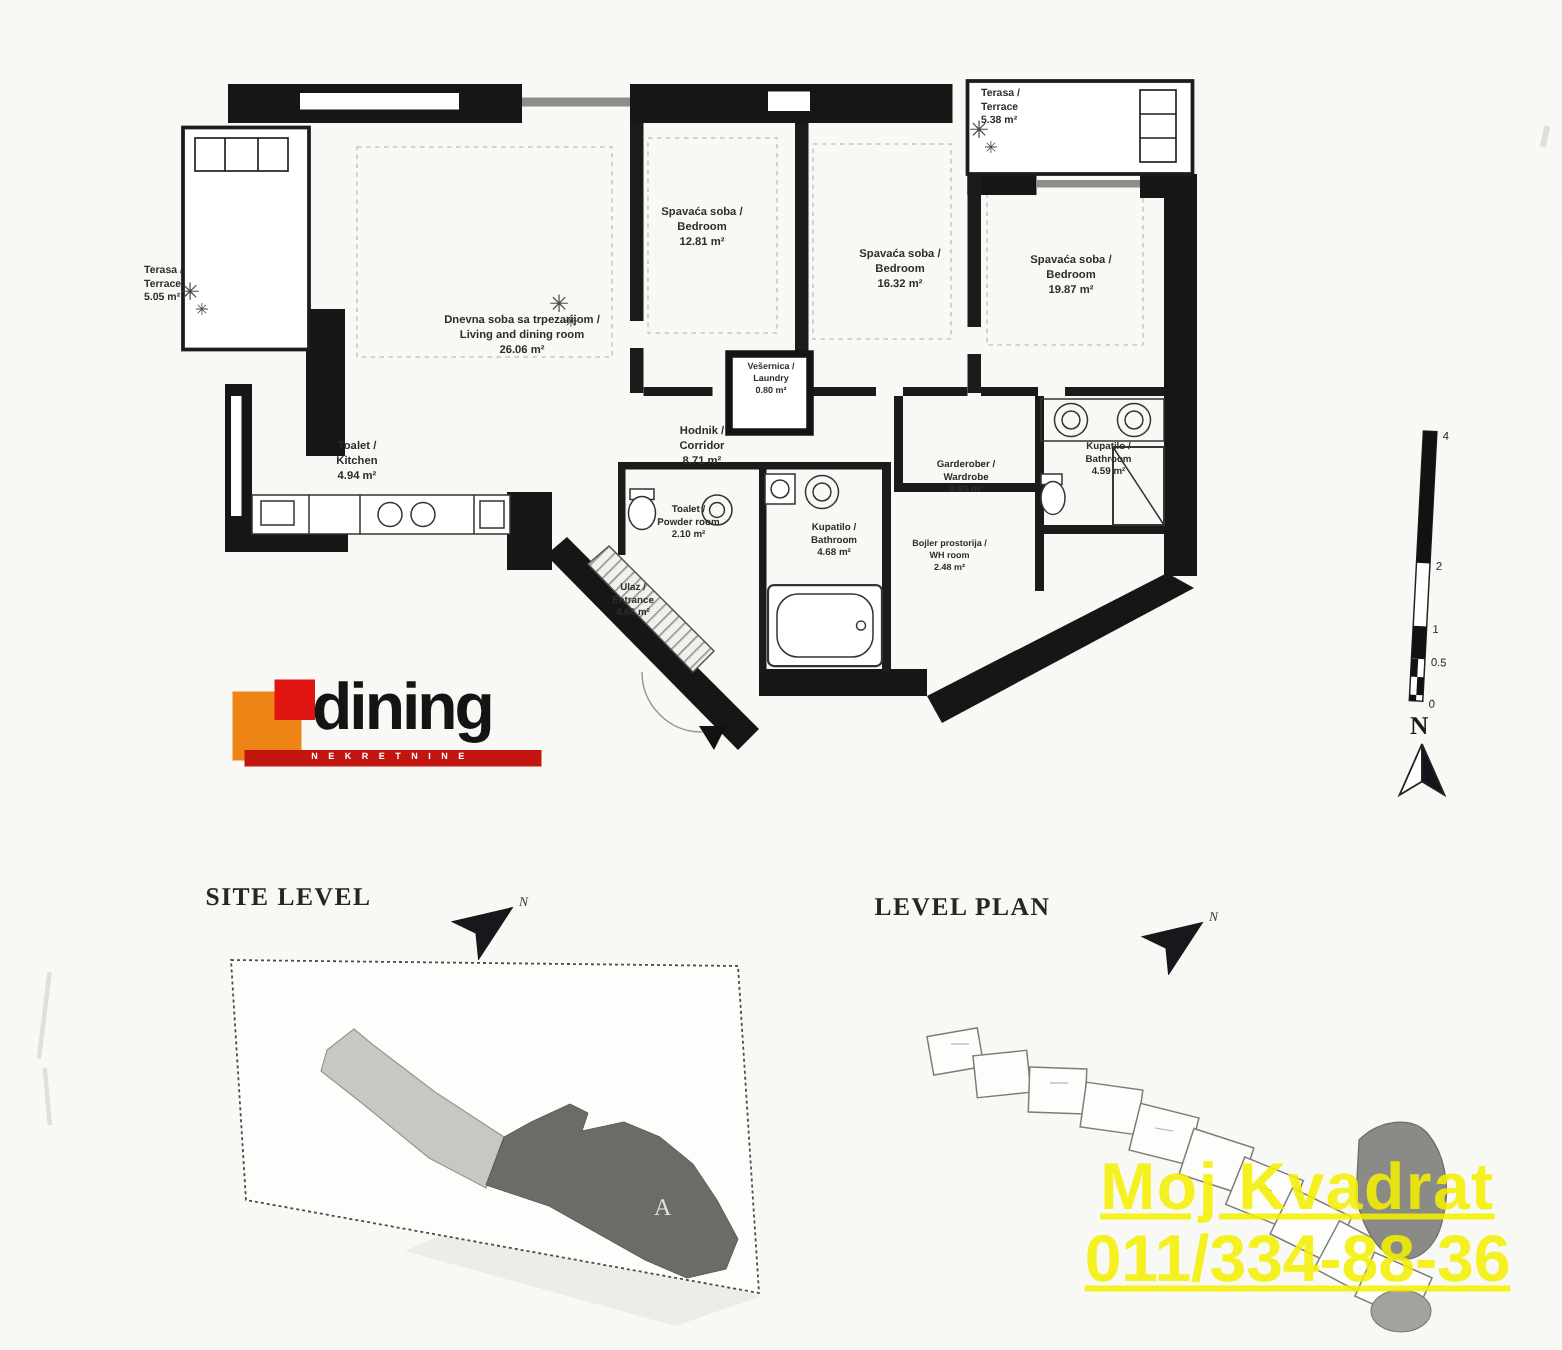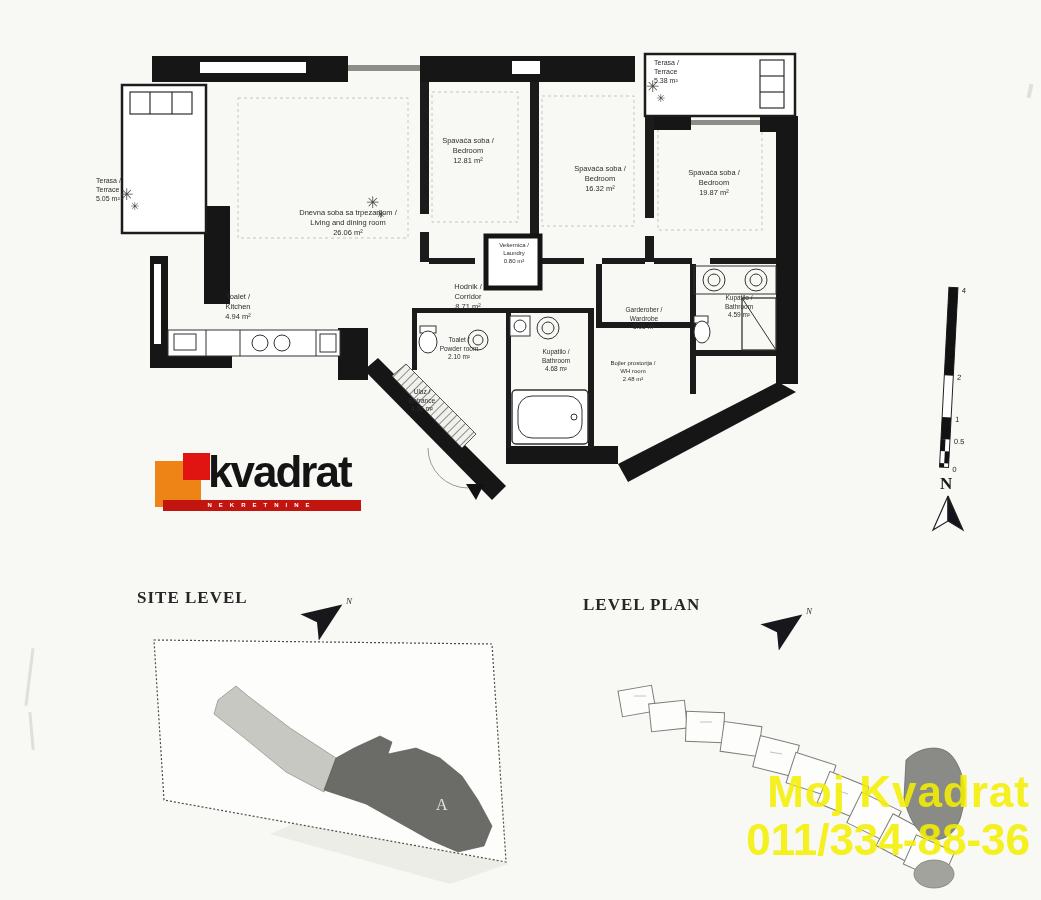--- a/index.html
+++ b/index.html
@@ -1,38 +1,38 @@
 <!DOCTYPE html>
 <html><head>
 <meta charset="utf-8">
 <style>
   html,body{margin:0;padding:0;background:#e9e9e6;}
   #page{position:relative;width:1041px;height:900px;background:#f8f8f5;overflow:hidden;
         font-family:"Liberation Sans",sans-serif;color:#222;}
   
   .abs{position:absolute;}
-  .room-label{position:absolute;font-size:7.5px;line-height:1.32;color:#2d2d2d;text-align:center;z-index:5;}
+  .room-label{position:absolute;font-size:7.5px;line-height:1.32;color:#2d2d2d;text-align:center;z-index:5;font-weight:bold;}
   .room-label .area{display:block;}
   .room-label .ln{display:block;}
   .tiny{font-size:6px;}
   .small{font-size:6.5px;}
   .left-al{text-align:left;}
   
   #logo{position:absolute;left:155px;top:453px;width:215px;height:60px;z-index:6;}
   #logo .sq-orange{position:absolute;left:0;top:8px;width:46px;height:46px;background:#ee8316;}
   #logo .sq-red{position:absolute;left:28px;top:0;width:27px;height:27px;background:#e01410;}
   #logo .word{position:absolute;left:53px;top:-6px;font-weight:800;font-size:44px;letter-spacing:-2px;color:#141414;font-family:"Liberation Sans",sans-serif;}
   #logo .bar{position:absolute;left:8px;top:47px;width:198px;height:11px;background:#c31510;color:#fff;
              font-size:6px;letter-spacing:7px;text-align:center;line-height:11px;font-weight:700;}
   
   .plan-heading{position:absolute;font-family:"Liberation Serif",serif;font-weight:700;font-size:17px;
                 letter-spacing:1px;color:#262626;z-index:4;}
   
-  #watermark{position:absolute;left:700px;top:768px;width:330px;text-align:right;z-index:9;
-             font-weight:700;color:rgba(244,238,2,0.88);line-height:1.1;}
+  #watermark{position:absolute;left:700px;top:768px;width:330px;text-align:center;z-index:9;
+             font-weight:700;color:rgba(244,238,2,0.88);line-height:1.1;text-decoration:underline;}
   #watermark .w1{font-size:44px;letter-spacing:1px;}
   #watermark .w2{font-size:44px;letter-spacing:0px;white-space:nowrap;}
   
   .smudge{position:absolute;background:#cfcfc9;opacity:.6;z-index:1;}
 </style>
 </head>
 <body>
 
 <div id="page">
 
@@ -236,21 +236,21 @@
   </div>
   <div class="room-label small" style="left:386px;top:388px;width:72px;">
     <span class="ln">Ulaz /</span>
     <span class="ln">Entrance</span>
     <span class="area">4.66 m²</span>
   </div>
 
   <div id="logo">
     <div class="sq-orange"></div>
     <div class="sq-red"></div>
-    <div class="word">kvadrat</div>
+    <div class="word">dining</div>
     <div class="bar">NEKRETNINE</div>
   </div>
 
   <svg class="abs" style="left:938px;top:284px;transform:rotate(3deg);" width="44" height="196" viewBox="0 0 44 196">
     <rect x="6" y="4" width="9" height="180" fill="#fff" stroke="#222" stroke-width="1"></rect>
     <rect x="6" y="4" width="9" height="88" fill="#121212"></rect>
     <rect x="6" y="134" width="9" height="22" fill="#121212"></rect>
     <rect x="6" y="156" width="4.5" height="12" fill="#121212"></rect>
     <rect x="10.5" y="168" width="4.5" height="12" fill="#121212"></rect>
     <rect x="6" y="180" width="4.5" height="4" fill="#121212"></rect>

